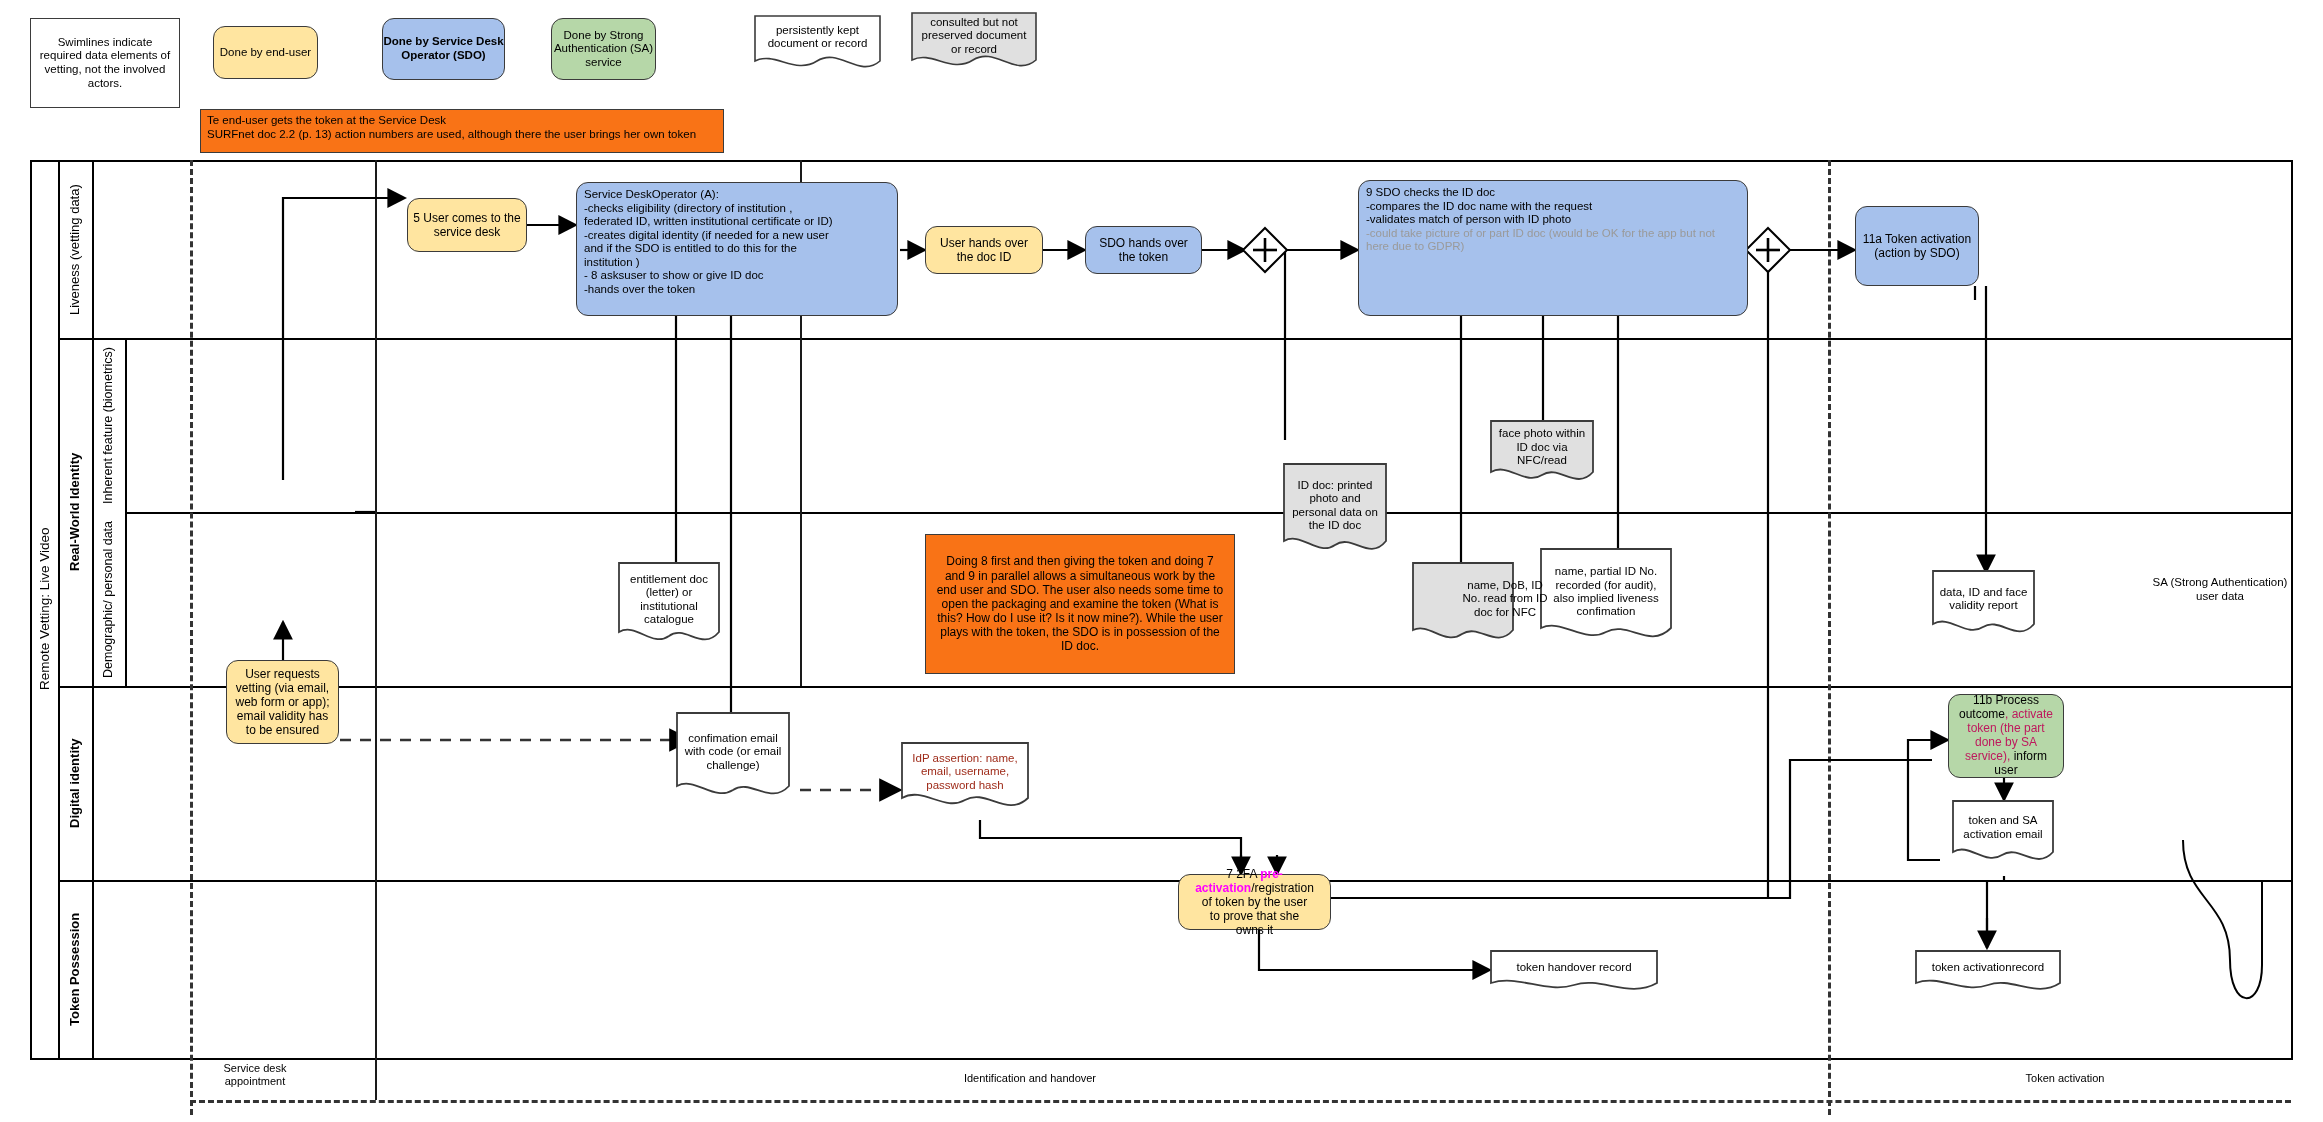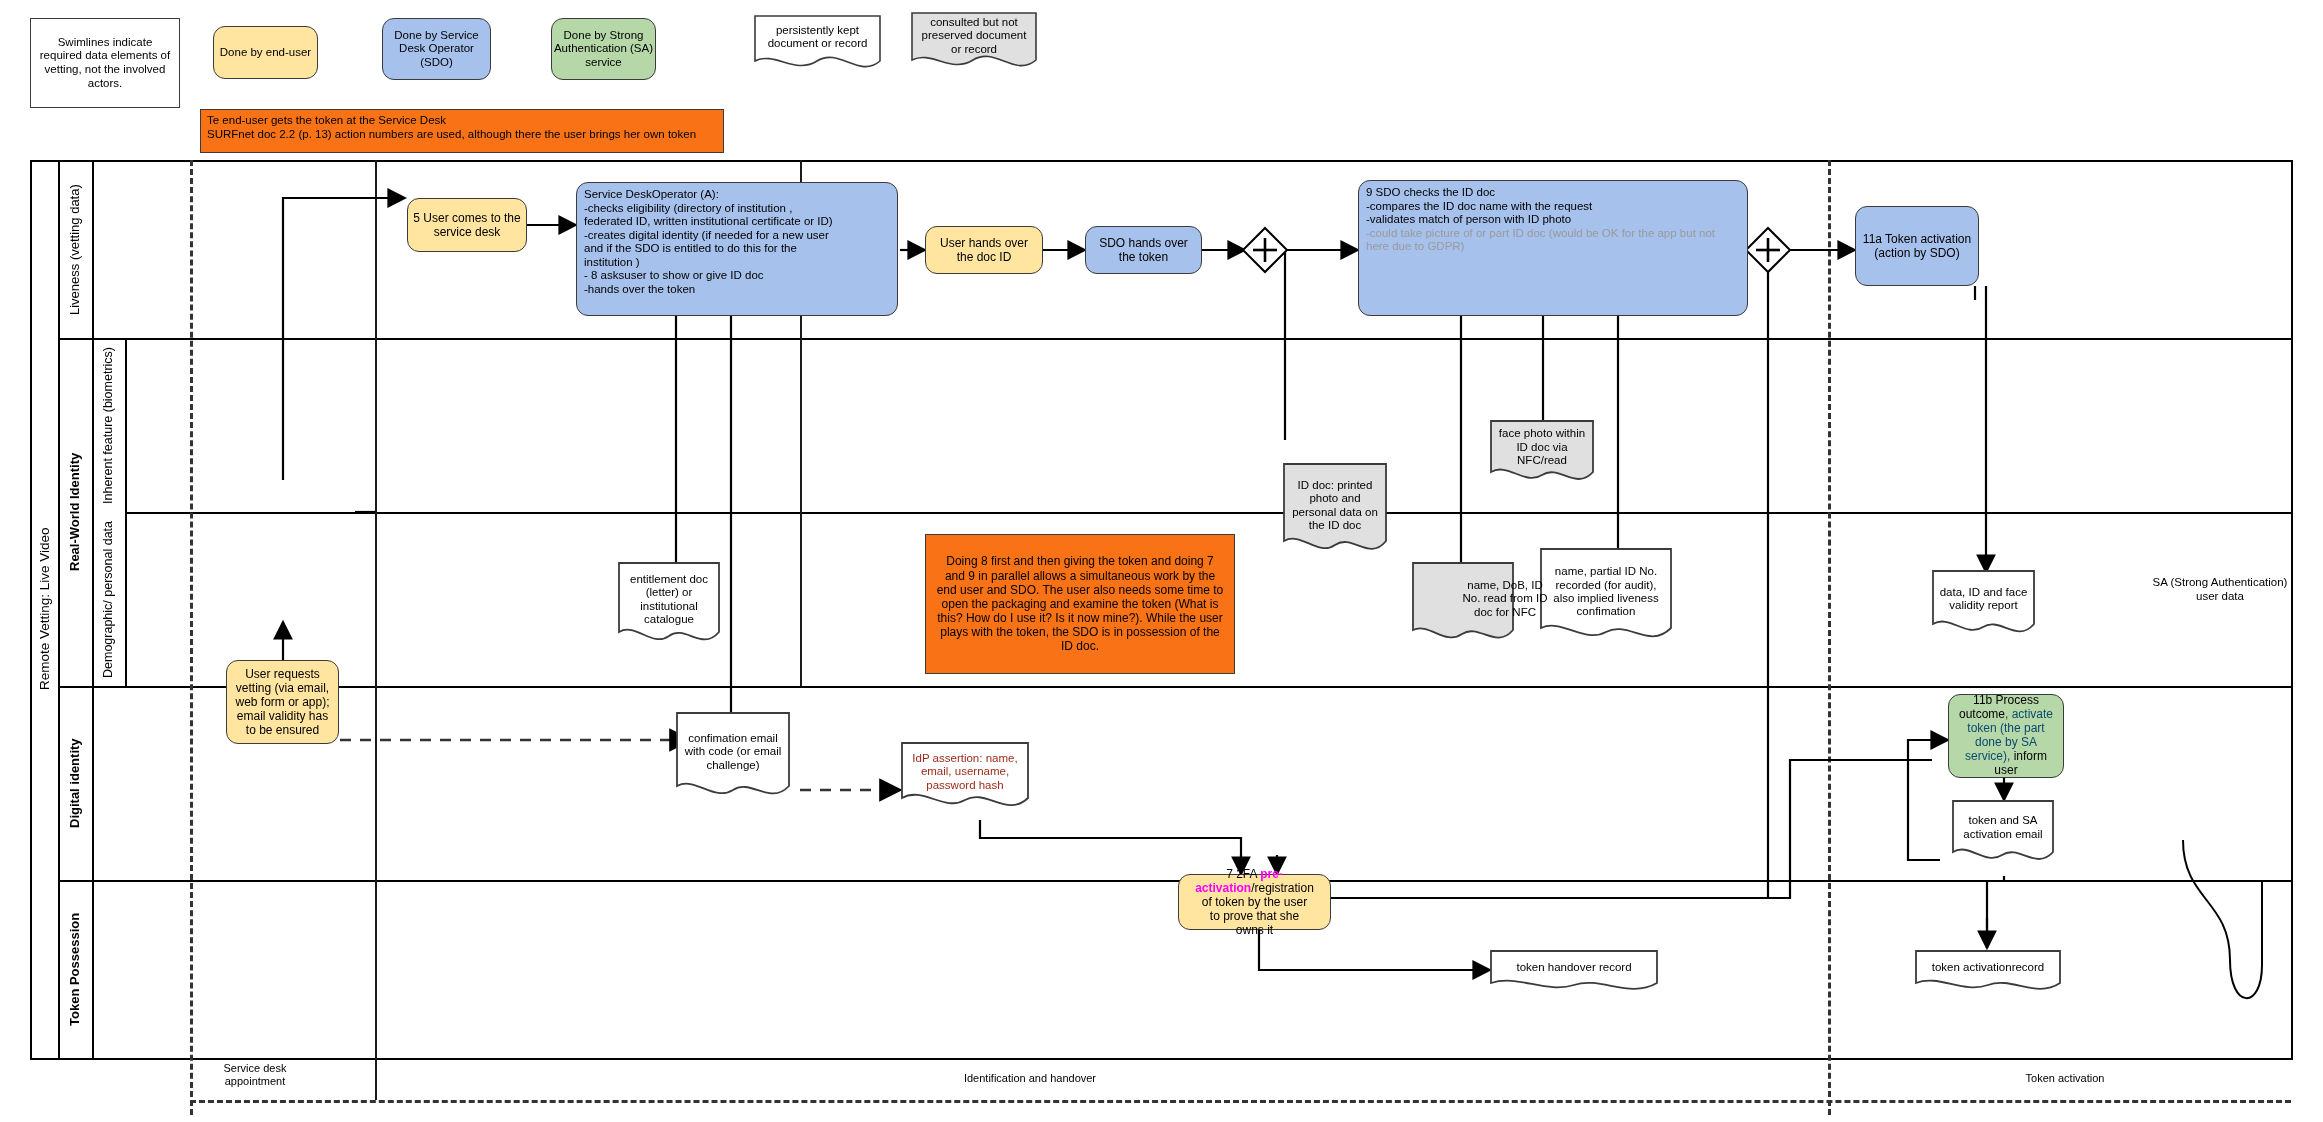--- a/index.html
+++ b/index.html
@@ -40,35 +40,35 @@
   .dashv{position:absolute;width:0;border-left:3px dashed #333;}
   .dashh{position:absolute;height:0;border-top:3px dashed #333;}
 
   .lanelabel{position:absolute;display:flex;align-items:center;justify-content:center;
     text-align:center;writing-mode:vertical-rl;transform:rotate(180deg);line-height:1.15;}
 
   .phase{position:absolute;text-align:center;font-size:11px;line-height:1.2;}
 
   
   #wires{position:absolute;left:0;top:0;width:2323px;height:1122px;pointer-events:none;}
-  .org{color:#0c4a6e;}
+  .org{color:#be185d;}
   .mag{color:#ff00ff;font-weight:bold;}
   .red{color:#9e2a18;}
   .grey{color:#9a9a9a;}
 </style>
 </head>
 <body>
 
 <div id="stage">
 
   <div class="abs legendbox ctr txt" style="left:30px;top:18px;width:150px;height:90px;border-radius:0;font-size:11.5px;padding:0 6px;">Swimlines indicate required data elements of vetting, not the involved actors.</div>
 
   <div class="abs task yellow ctr txt" style="left:213px;top:26px;width:105px;height:53px;font-size:11.5px;">Done by end-user</div>
 
-  <div class="abs task blue ctr txt" style="left:382px;top:18px;width:109px;height:62px;font-size:11.5px;">Done by Service Desk Operator (SDO)</div>
+  <div class="abs task blue ctr txt" style="left:382px;top:18px;width:123px;height:62px;font-size:11.5px;font-weight:bold;">Done by Service Desk Operator (SDO)</div>
 
   <div class="abs task green ctr txt" style="left:551px;top:18px;width:105px;height:62px;font-size:11.5px;">Done by Strong Authentication (SA) service</div>
 
   <div class="docshape" style="left:754px;top:15px;width:127px;height:56px;">
     <svg viewBox="0 0 127 56" preserveAspectRatio="none">
       <path d="M1,1 L126,1 L126,46 C105,64 85,32 63,46 C41,60 21,36 1,46 Z" fill="#ffffff" stroke="#3b3b3b" stroke-width="1.6"></path>
     </svg>
     <div class="doclabel" style="font-size:11.5px;">persistently kept document or record</div>
   </div>
 

